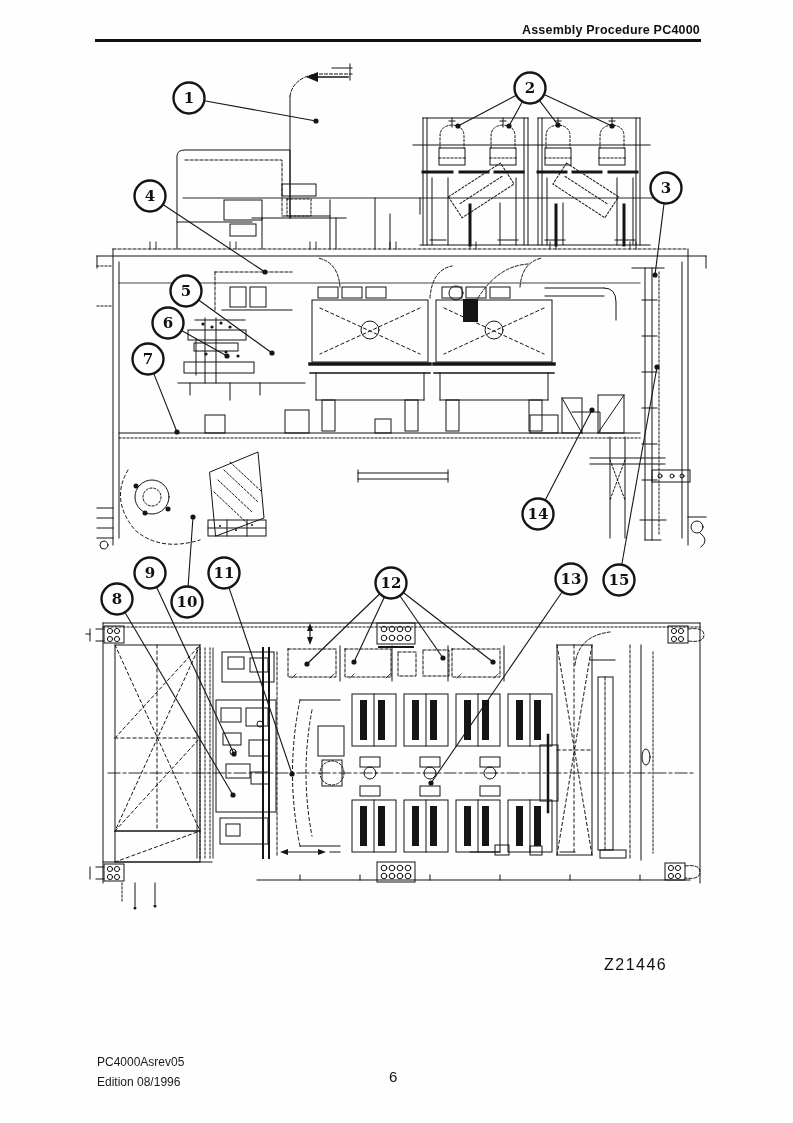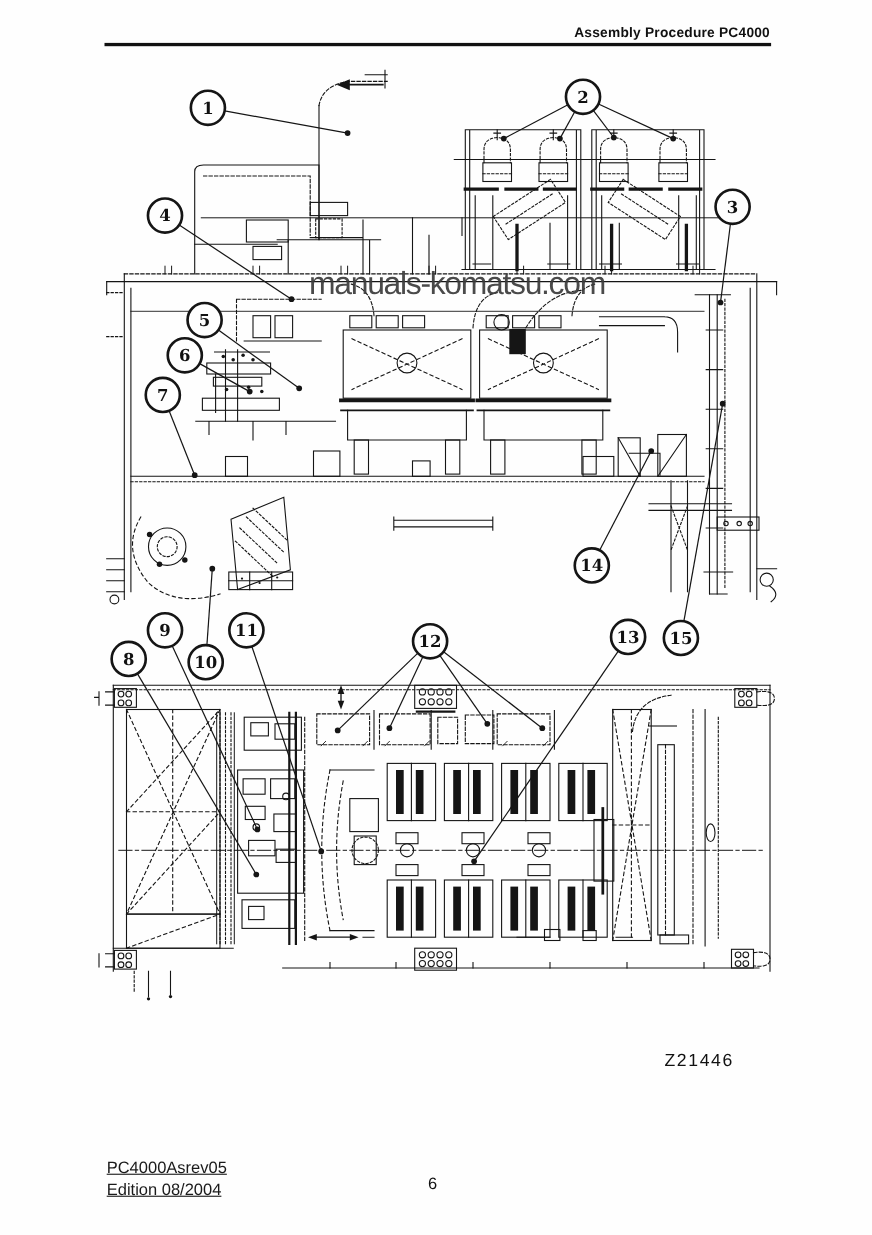--- a/index.html
+++ b/index.html
@@ -5,21 +5,21 @@
   html,body{margin:0;padding:0;background:#e8e8e8;}
   .page{position:relative;width:793px;height:1123px;background:#fefefe;
         font-family:"Liberation Sans",sans-serif;color:#111;overflow:hidden;margin:0 auto;}
   .header-title{position:absolute;top:23px;right:93px;font-weight:bold;font-size:12.5px;
         letter-spacing:.2px;}
   .header-rule{position:absolute;top:39px;left:95px;width:606px;height:2.6px;background:#111;}
   .diagram-svg{position:absolute;left:0;top:0;}
   .watermark{position:absolute;top:242px;left:281px;font-size:29px;color:#3b3b3b;
         letter-spacing:-1.2px;opacity:.92;white-space:nowrap;}
   .figure-code{position:absolute;top:956px;left:604px;font-size:16px;letter-spacing:1.5px;}
-  .footer-left{position:absolute;left:97px;top:1052px;font-size:15px;line-height:20px;color:#1a1a1a;text-decoration:underline;}
+  .footer-left{position:absolute;left:97px;top:1052px;font-size:12px;line-height:20px;color:#1a1a1a;}
   .page-number{position:absolute;left:389px;top:1068px;font-size:15px;}
   .f{fill:#151515;stroke:none;}
 </style>
 </head>
 <body>
 
 <div class="page">
 
   <span class="header-title">Assembly Procedure PC4000</span>
   <div class="header-rule"></div>
@@ -470,21 +470,20 @@
         </g>
         <line x1="621.7222753955867" y1="564.7409300194743" x2="657" y2="367" stroke="#151515" stroke-width="1.1"></line>
         <circle cx="657" cy="367" r="2.6" fill="#151515"></circle>
         <g>
           <circle cx="619" cy="580" r="15.5" fill="#fefefe" stroke="#151515" stroke-width="2.4"></circle>
           <text x="619" y="585.2" text-anchor="middle" font-family="&quot;DejaVu Serif&quot;, serif" font-size="15" font-weight="600" fill="#111">15</text>
         </g>
       </g>
   </svg>
 
-  <div class="watermark">manuals-komatsu.com</div>
   <div class="figure-code">Z21446</div>
 
   <div class="footer-left">
     <div>PC4000Asrev05</div>
-    <div>Edition 08/2004</div>
+    <div>Edition 08/1996</div>
   </div>
   <div class="page-number">6</div>
 </div>
 
 </body></html>

